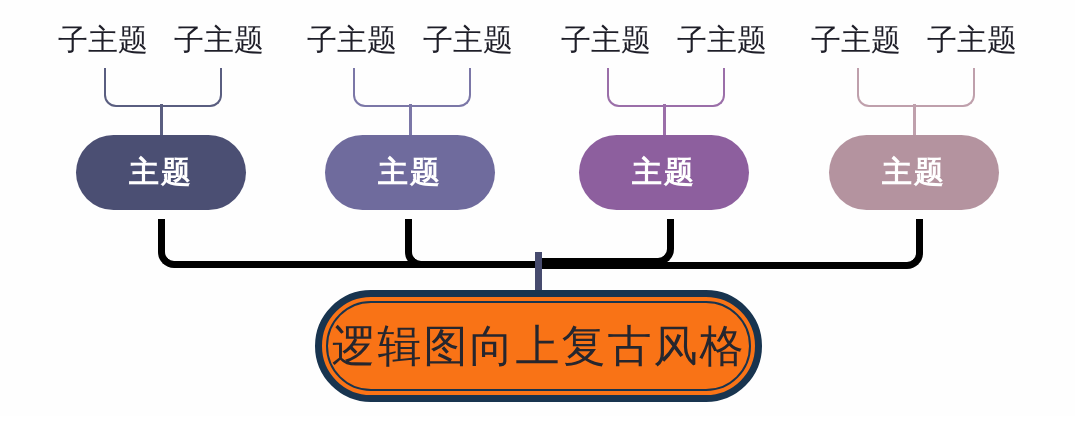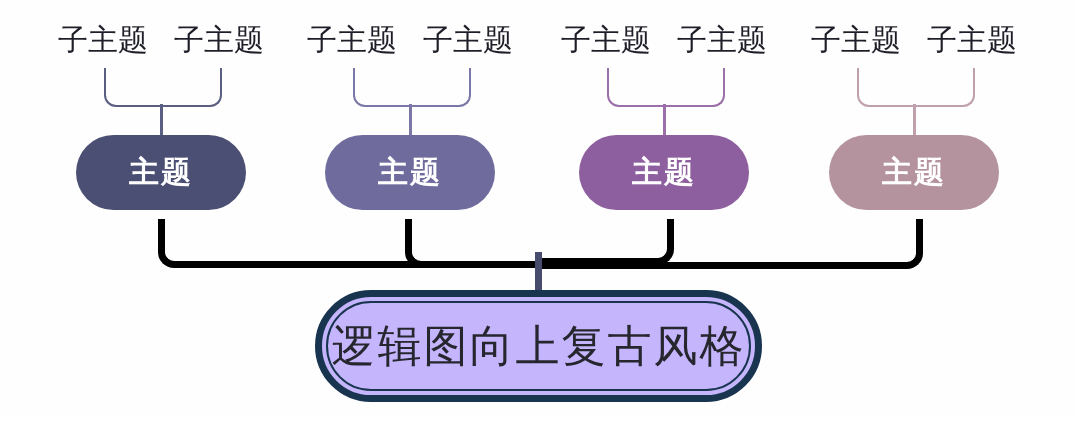--- a/index.html
+++ b/index.html
@@ -31,21 +31,21 @@
   .elbow.left-turn{border-left:7px solid;border-bottom:7px solid;border-bottom-left-radius:16px;}
   .elbow.right-turn{border-right:7px solid;border-bottom:7px solid;border-bottom-right-radius:16px;}
   .e1{left:158px;width:384px;height:42px;border-color:#4b4f73;z-index:1;}
   .e2{left:405px;width:34px;height:42px;border-color:#6f6b9d;z-index:2;}
   .e4{left:538px;width:378px;height:43px;border-color:#b4939f;z-index:1;}
   .e3{left:538px;width:129px;height:39px;border-color:#8d5f9e;z-index:2;}
   .center-stub{position:absolute;left:534.5px;top:252px;width:7px;height:40px;background:#474b6e;z-index:4;}
   
   .central{
     position:absolute;left:315px;top:290px;width:447px;height:112px;
-    border:7px solid #18344f;border-radius:60px;background:#c4b5fd;
+    border:7px solid #18344f;border-radius:60px;background:#f97316;
     box-sizing:border-box;z-index:6;
   }
   .central-inner{
     position:absolute;left:4px;top:4px;right:4px;bottom:4px;
     border:2px solid #18344f;border-radius:50px;
     display:flex;align-items:center;justify-content:center;
   }
   .central-title{font-size:44px;color:#26262e;letter-spacing:2px;white-space:nowrap;}
   
   .g1 .bracket{left:104px;border-color:#5a5e80;}

